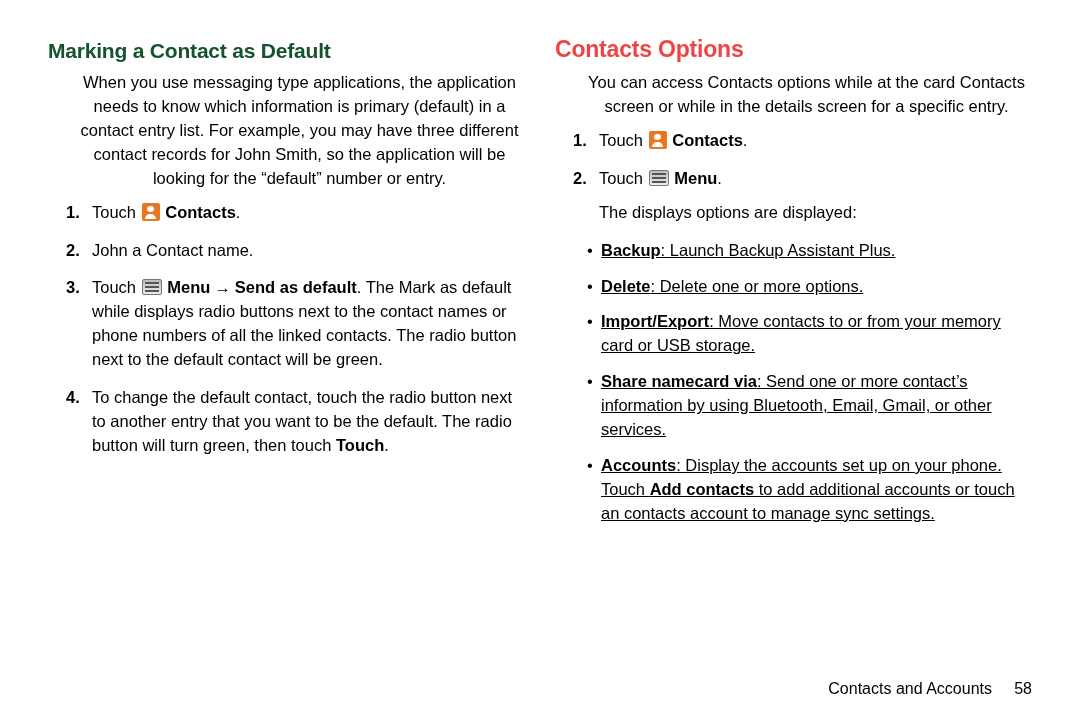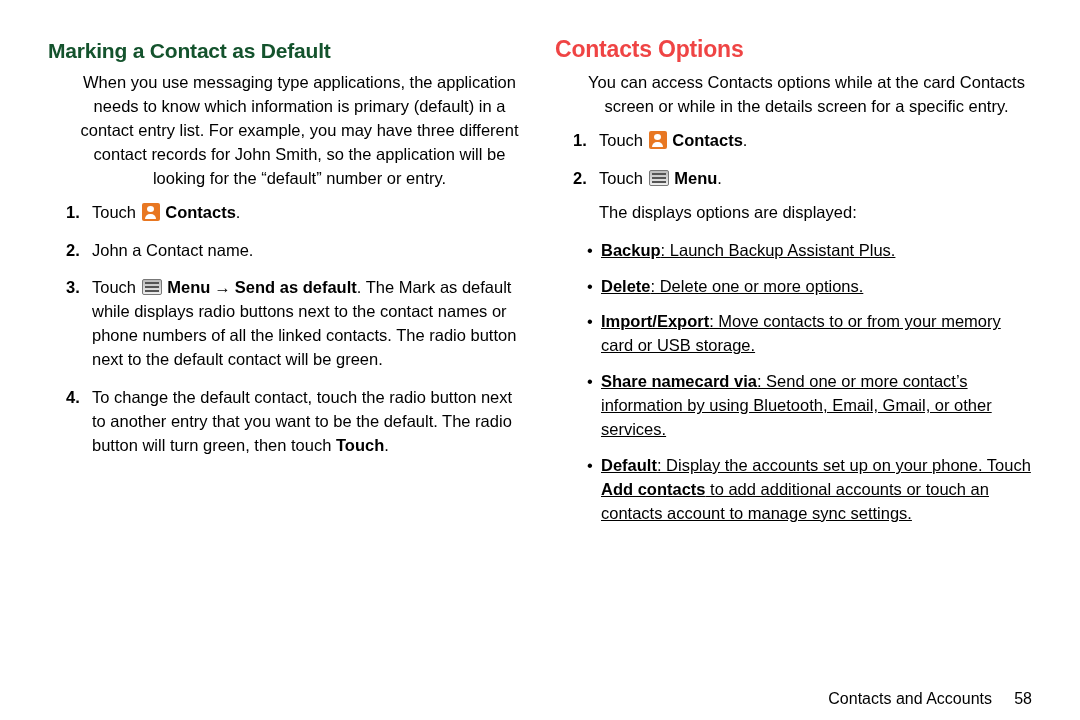--- a/index.html
+++ b/index.html
@@ -128,21 +128,21 @@
       linear-gradient(#555,#555) 0 4px/100% 2px no-repeat,
       linear-gradient(#555,#555) 0 8px/100% 2px no-repeat;
   }
   .arrow {
     display: inline-block;
     margin: 0 4px;
     font-weight: 700;
   }
   .footer {
     position: absolute;
-    bottom: 12px;
+    bottom: 22px;
     right: 48px;
     font-size: 16px;
   }
 </style>
 </head>
 <body>
 
 <div class="page">
   <div class="col">
     <h2 class="section">Marking a Contact as Default</h2>
@@ -192,21 +192,21 @@
       <li>
         <span class="b">Delete</span><span>: Delete one or more options.</span>
       </li>
       <li>
         <span class="b">Import/Export</span><span>: Move contacts to or from your memory card or USB storage.</span>
       </li>
       <li>
         <span class="b">Share namecard via</span><span>: Send one or more contact’s information by using Bluetooth, Email, Gmail, or other services.</span>
       </li>
       <li>
-        <span class="b">Default</span><span>: Display the accounts set up on your phone. Touch </span><span class="b">Add contacts</span><span> to add additional accounts or touch an contacts account to manage sync settings.</span>
+        <span class="b">Accounts</span><span>: Display the accounts set up on your phone. Touch </span><span class="b">Add contacts</span><span> to add additional accounts or touch an contacts account to manage sync settings.</span>
       </li>
     </ul>
   </div>
 
   <div class="footer">
     <span>Contacts and Accounts</span>&nbsp;&nbsp;&nbsp;&nbsp;&nbsp;<span>58</span>
   </div>
 </div>
 
 </body></html>

